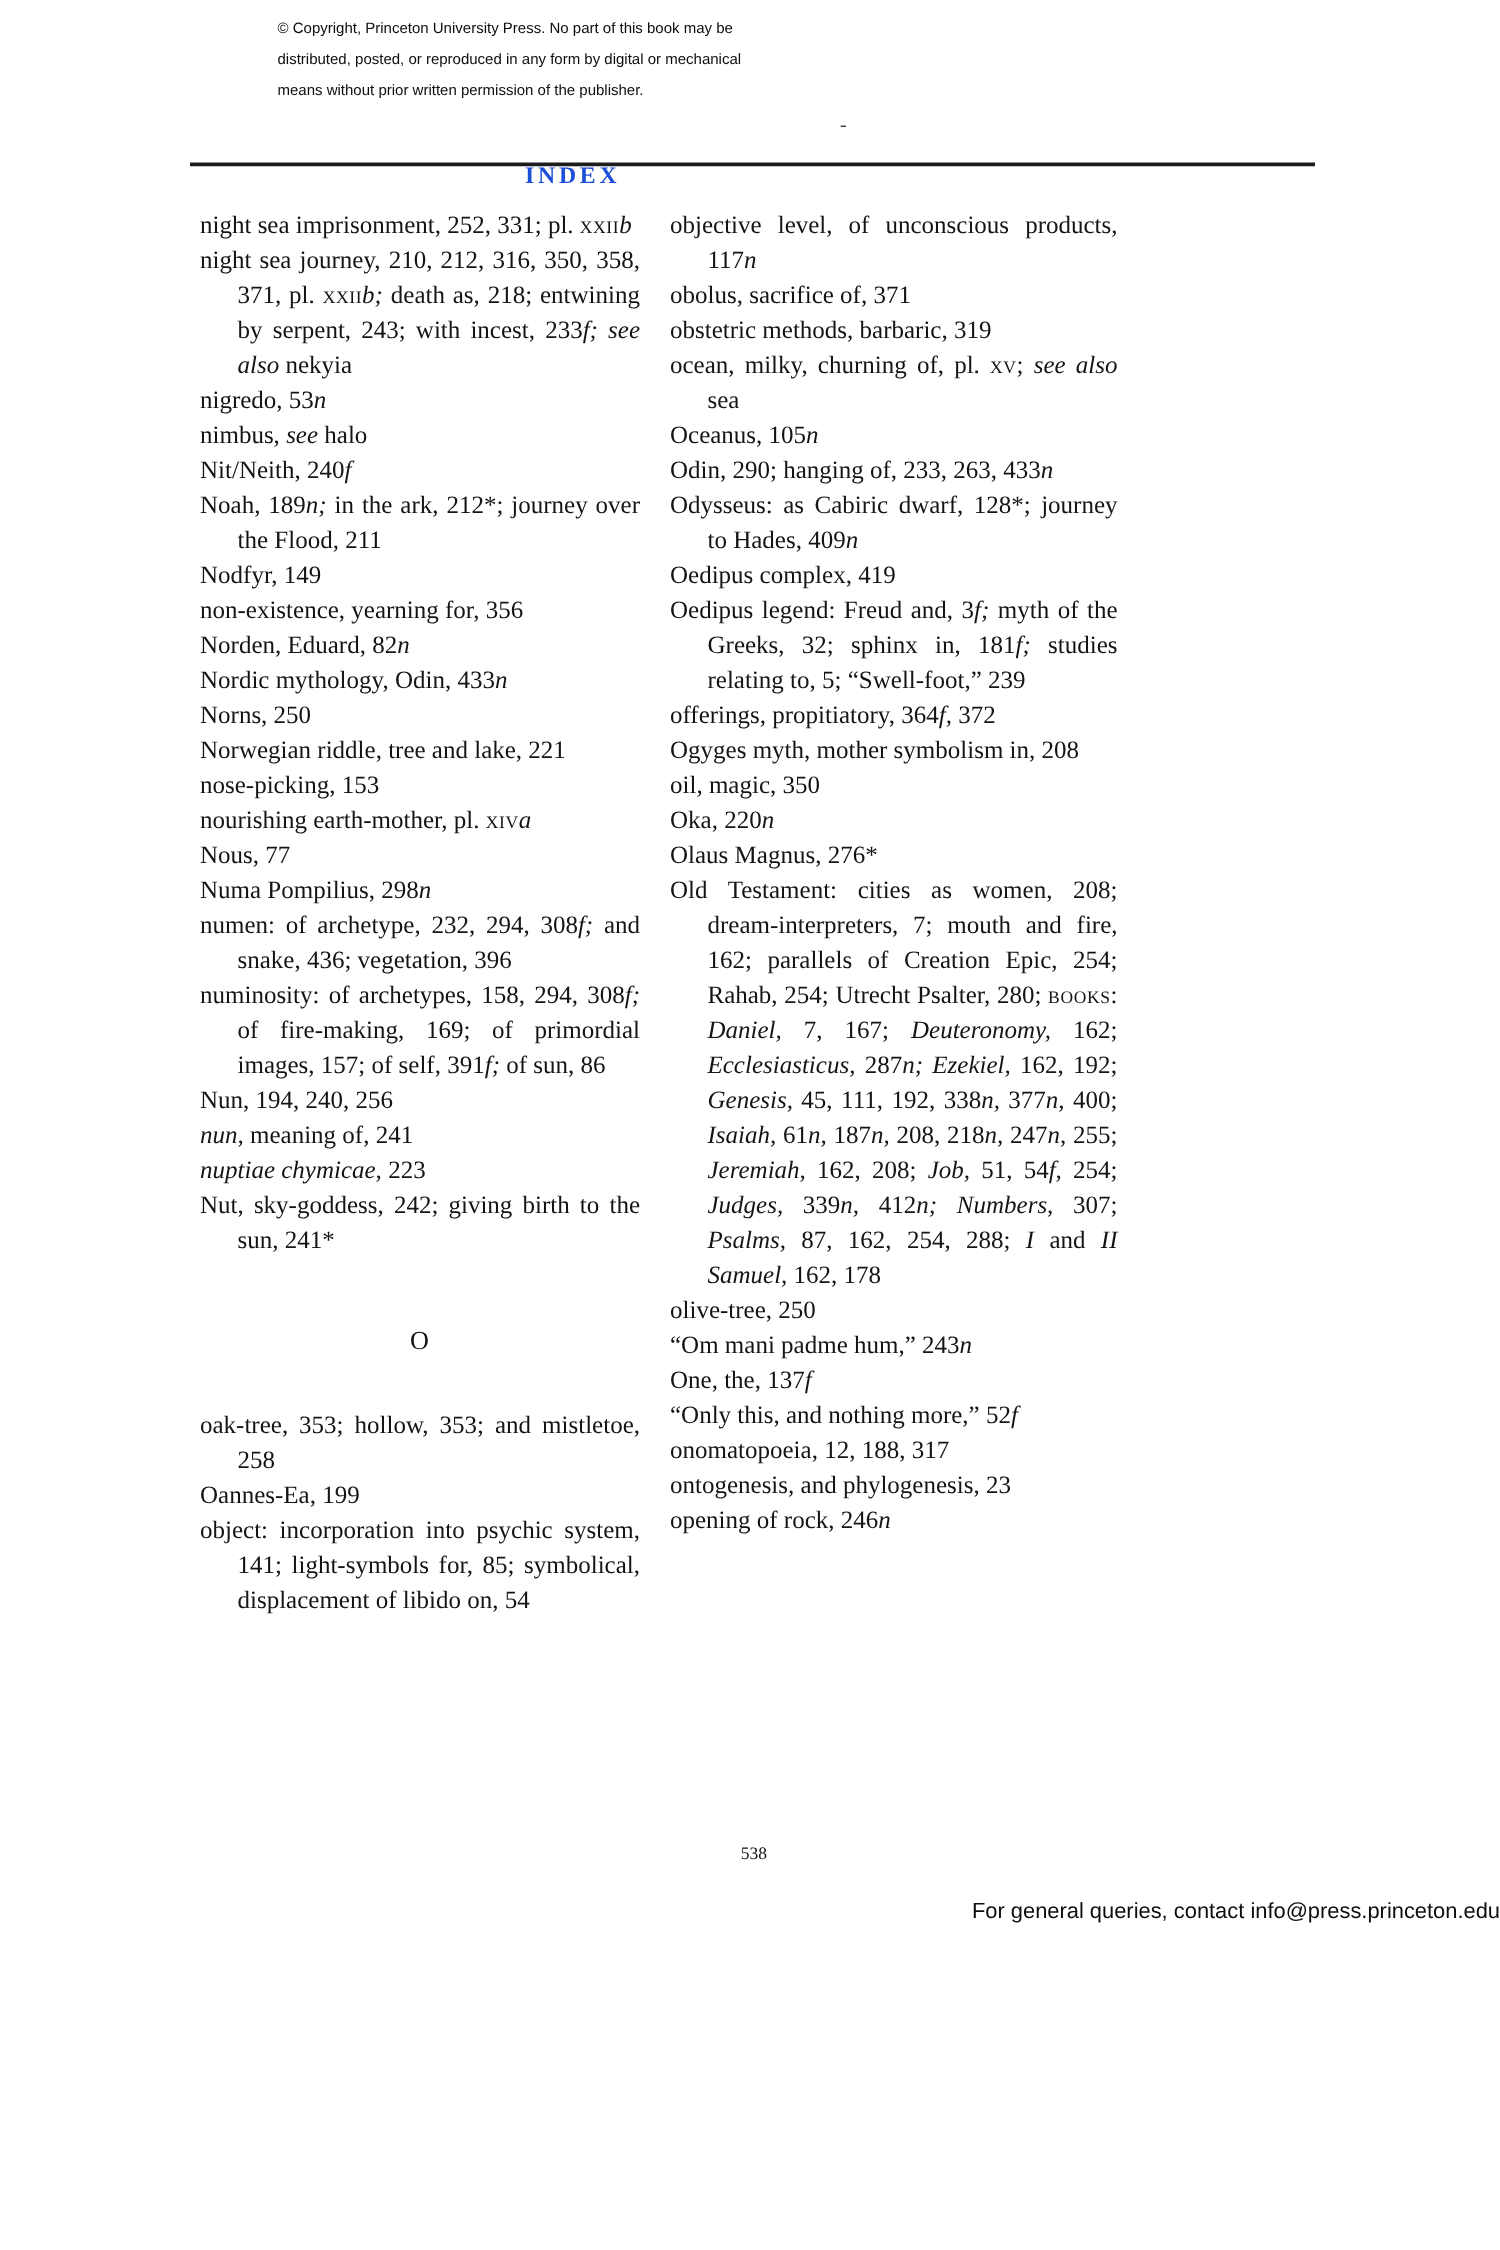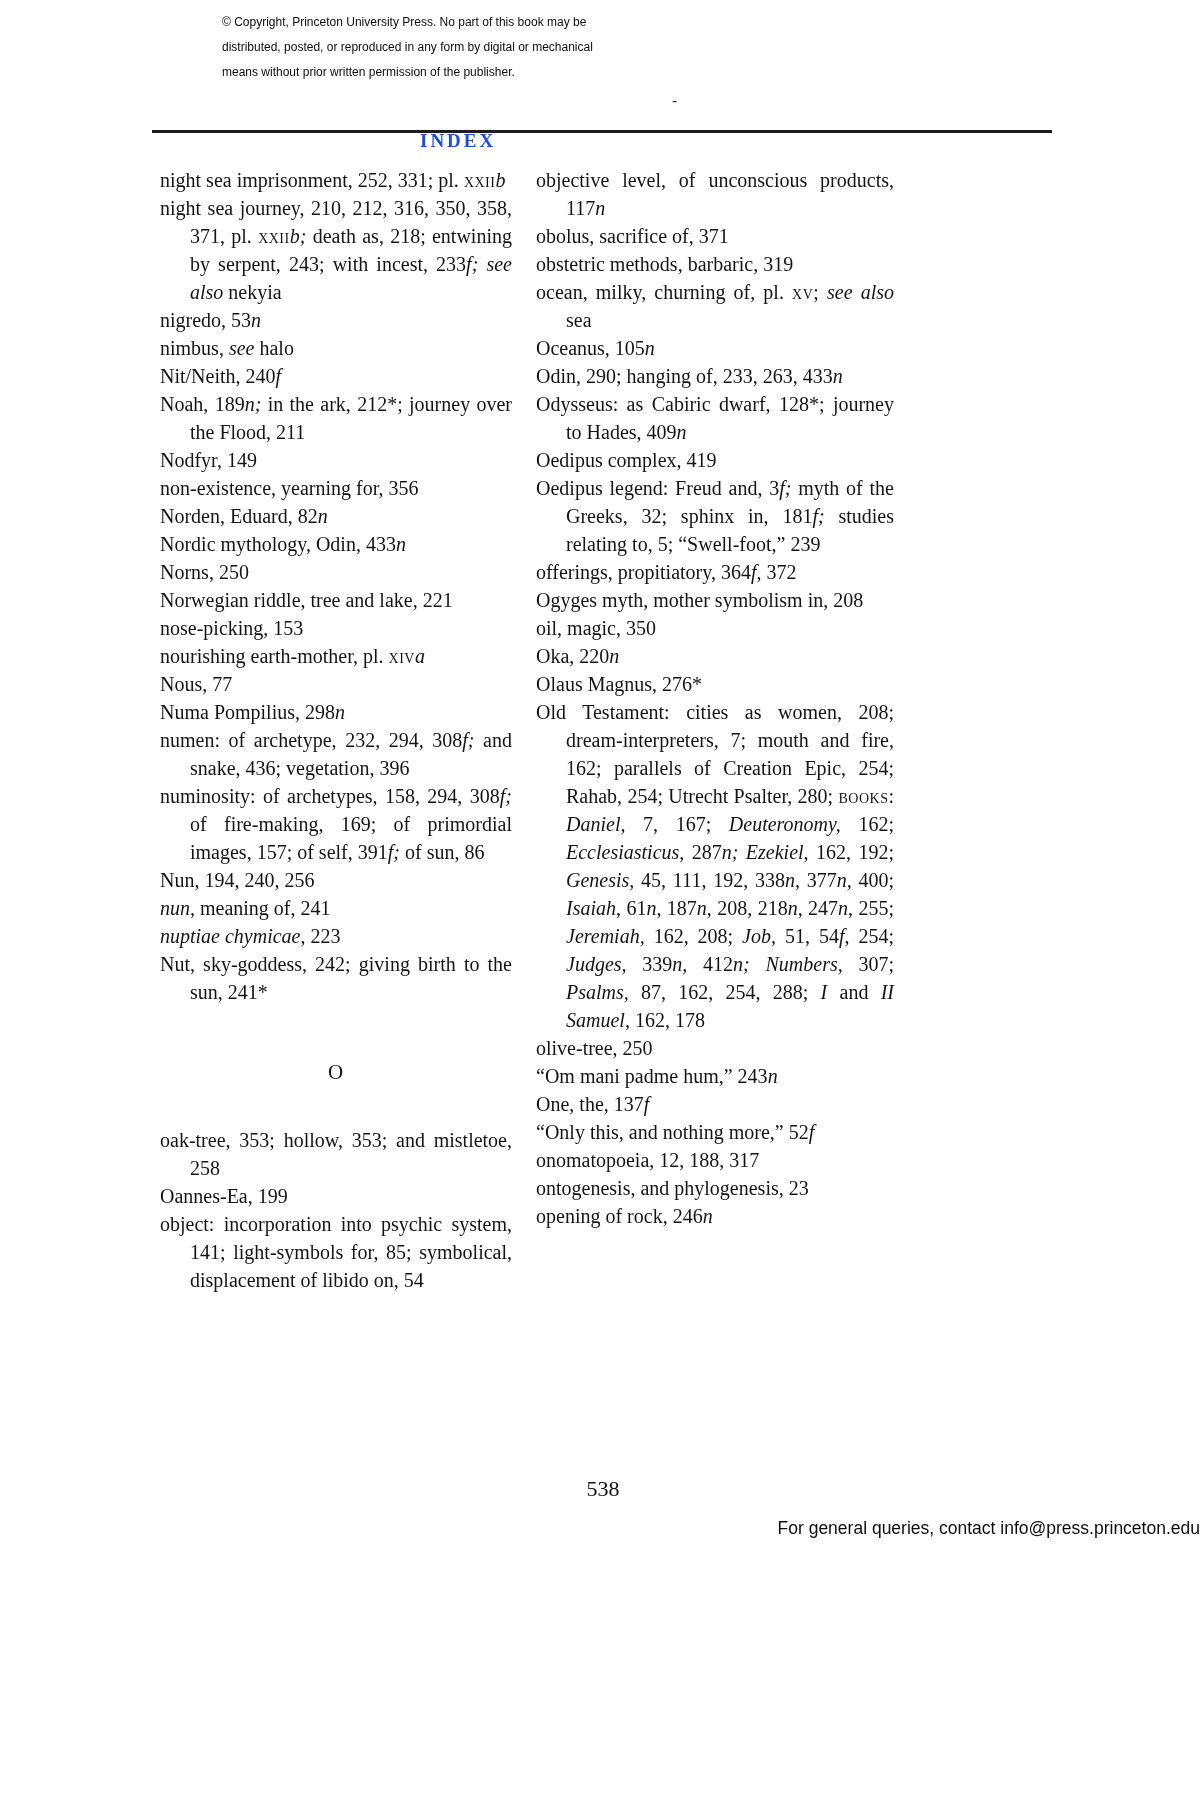--- a/index.html
+++ b/index.html
@@ -79,21 +79,21 @@
     font-size: 21px;
     margin: 52px 0 40px 0;
     letter-spacing: 1px;
   }
   .page-number {
     position: absolute;
     left: 558px;
     top: 1476px;
     width: 90px;
     text-align: center;
-    font-size: 22px;
+    font-size: 14px;
     color: #111;
   }
   .footer {
     position: absolute;
     left: 0;
     top: 1518px;
     width: 1200px;
     text-align: right;
     font-family: "Liberation Sans", sans-serif;
     font-size: 17.5px;

